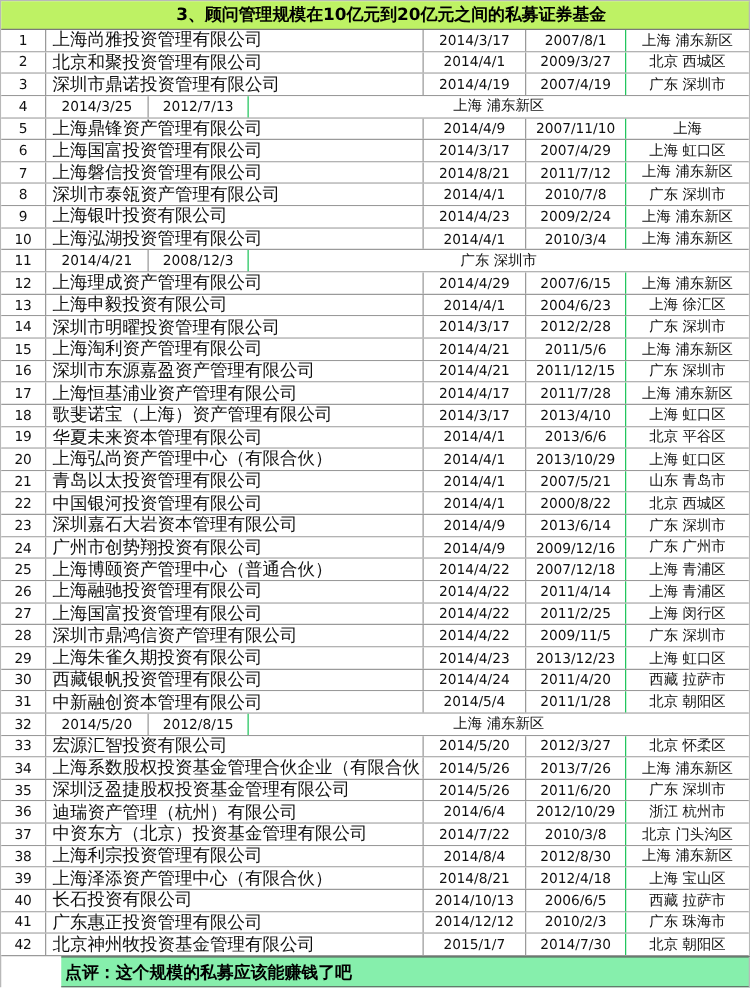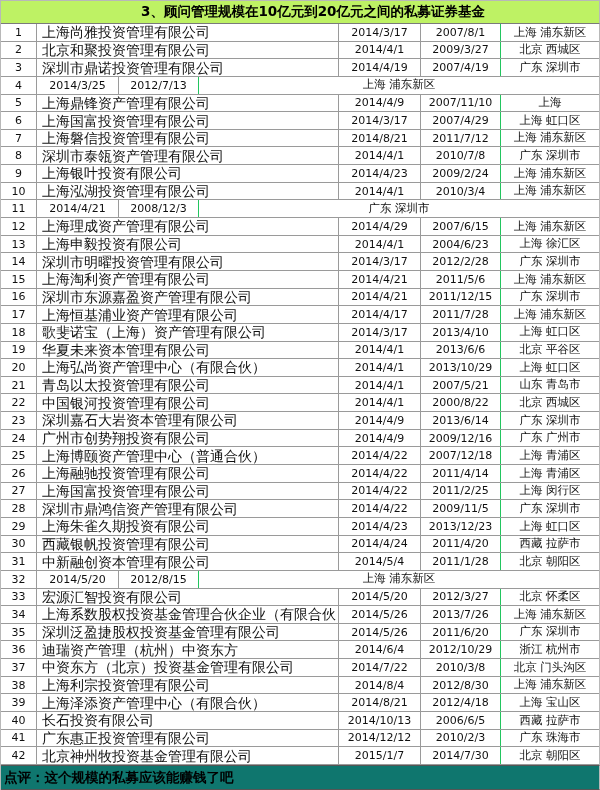--- a/index.html
+++ b/index.html
@@ -104,24 +104,25 @@
     justify-content: center;
     font-size: 11.5px;
   }
 
   
   .footer {
     flex: 0 0 23px;
     height: 23px;
     display: flex;
     align-items: center;
-    background: #0f766e;
+    background: #86efac;
     border-bottom: 1px solid #555555;
     border-right: 1px solid #b8b8b8;
     border-top: 1px solid #555555;
+    margin-left: 48px;
   }
   .footer-text {
     font-size: 13.5px;
     font-weight: bold;
     color: #000000;
     padding-left: 3px;
     white-space: nowrap;
   }
 </style>
 </head>
@@ -371,21 +372,21 @@
       </div>
       <div class="row">
         <div class="cell c-idx">35</div>
         <div class="cell c-name">深圳泛盈捷股权投资基金管理有限公司</div>
         <div class="cell c-date1">2014/5/26</div>
         <div class="cell c-date2">2011/6/20</div>
         <div class="cell c-loc">广东 深圳市</div>
       </div>
       <div class="row">
         <div class="cell c-idx">36</div>
-        <div class="cell c-name">迪瑞资产管理（杭州）中资东方</div>
+        <div class="cell c-name">迪瑞资产管理（杭州）有限公司</div>
         <div class="cell c-date1">2014/6/4</div>
         <div class="cell c-date2">2012/10/29</div>
         <div class="cell c-loc">浙江 杭州市</div>
       </div>
       <div class="row">
         <div class="cell c-idx">37</div>
         <div class="cell c-name">中资东方（北京）投资基金管理有限公司</div>
         <div class="cell c-date1">2014/7/22</div>
         <div class="cell c-date2">2010/3/8</div>
         <div class="cell c-loc">北京 门头沟区</div>

